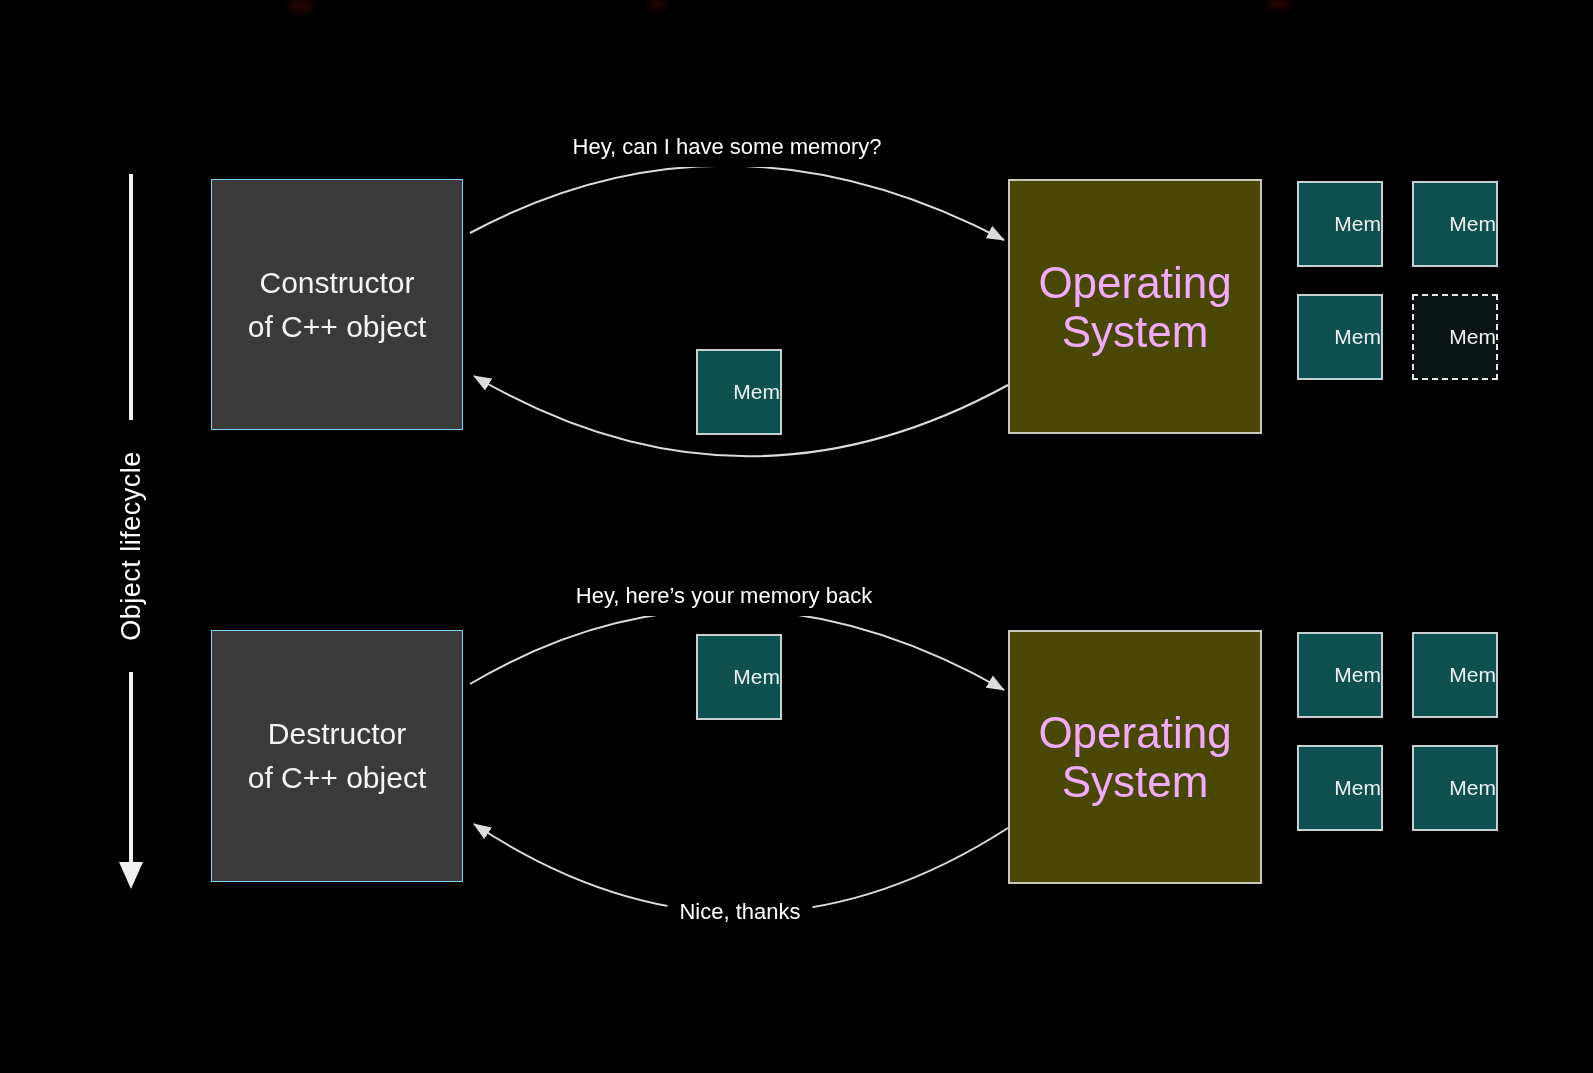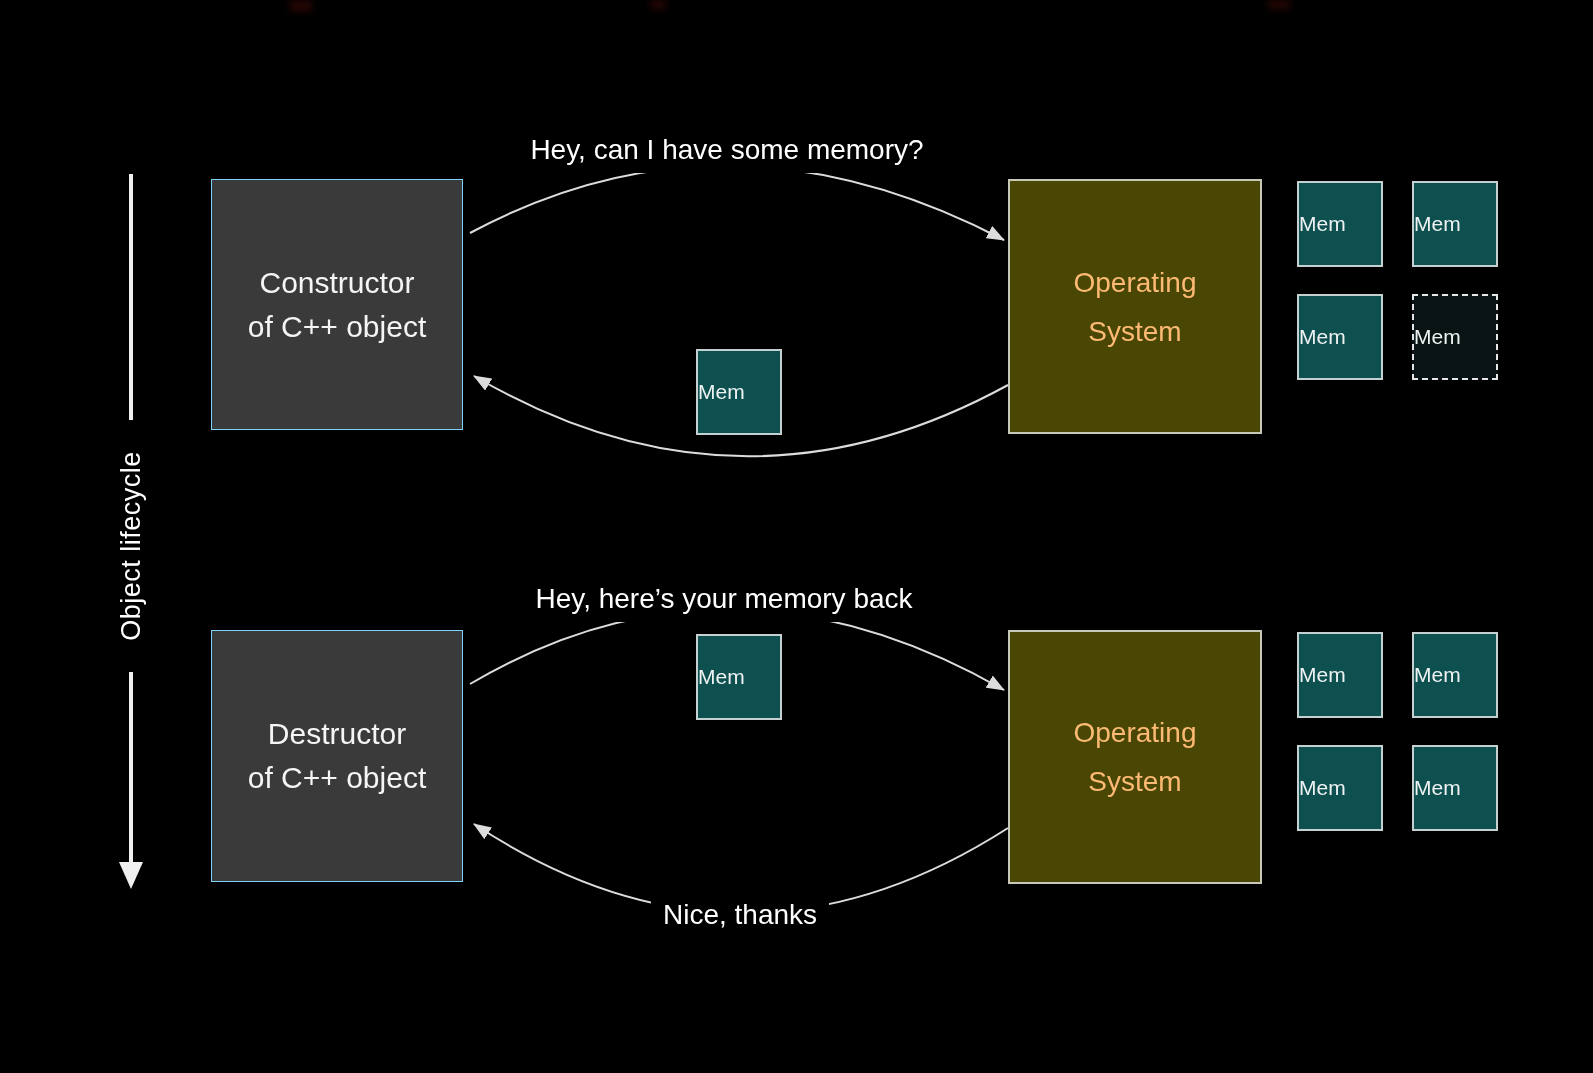--- a/index.html
+++ b/index.html
@@ -21,35 +21,35 @@
     border-left:12px solid transparent;border-right:12px solid transparent;
     border-top:27px solid #f0f0f0;
   }
 
   
   .bigbox{
     position:absolute;display:flex;flex-direction:column;align-items:center;justify-content:center;
     text-align:center;box-sizing:border-box;z-index:3;
   }
   .actor{background:#3a3a3a;border:1px solid #7dd3fc;font-size:30px;line-height:44px;color:#f5f5f5;}
-  .os{background:#4a4705;border:2px solid #c8c8b8;font-size:28px;line-height:49px;color:#fdba74;}
+  .os{background:#4a4705;border:2px solid #c8c8b8;font-size:44px;line-height:49px;color:#f0abfc;}
 
   
   .mem{
     position:absolute;width:86px;height:86px;box-sizing:border-box;z-index:4;
     background:#0e4f4f;border:2px solid #c6d0d0;
-    display:flex;align-items:center;justify-content:flex-start;
+    display:flex;align-items:center;justify-content:flex-end;
     font-size:21px;color:#eef2f2;
   }
   .mem[data-state="loaned"]{background:#0a1414;border:2px dashed #e6e6e6;}
 
   
   .speech{
     position:absolute;transform:translateX(-50%);white-space:nowrap;z-index:5;
-    background:#000;padding:7px 12px;font-size:28px;color:#fff;
+    background:#000;padding:7px 12px;font-size:22px;color:#fff;
   }
 </style>
 </head>
 <body>
 
 <div id="stage">
 
   <span class="artifact" style="left:290px;width:22px;height:12px;"></span>
   <span class="artifact" style="left:650px;width:16px;height:9px;"></span>
   <span class="artifact" style="left:1268px;width:22px;height:9px;"></span>

